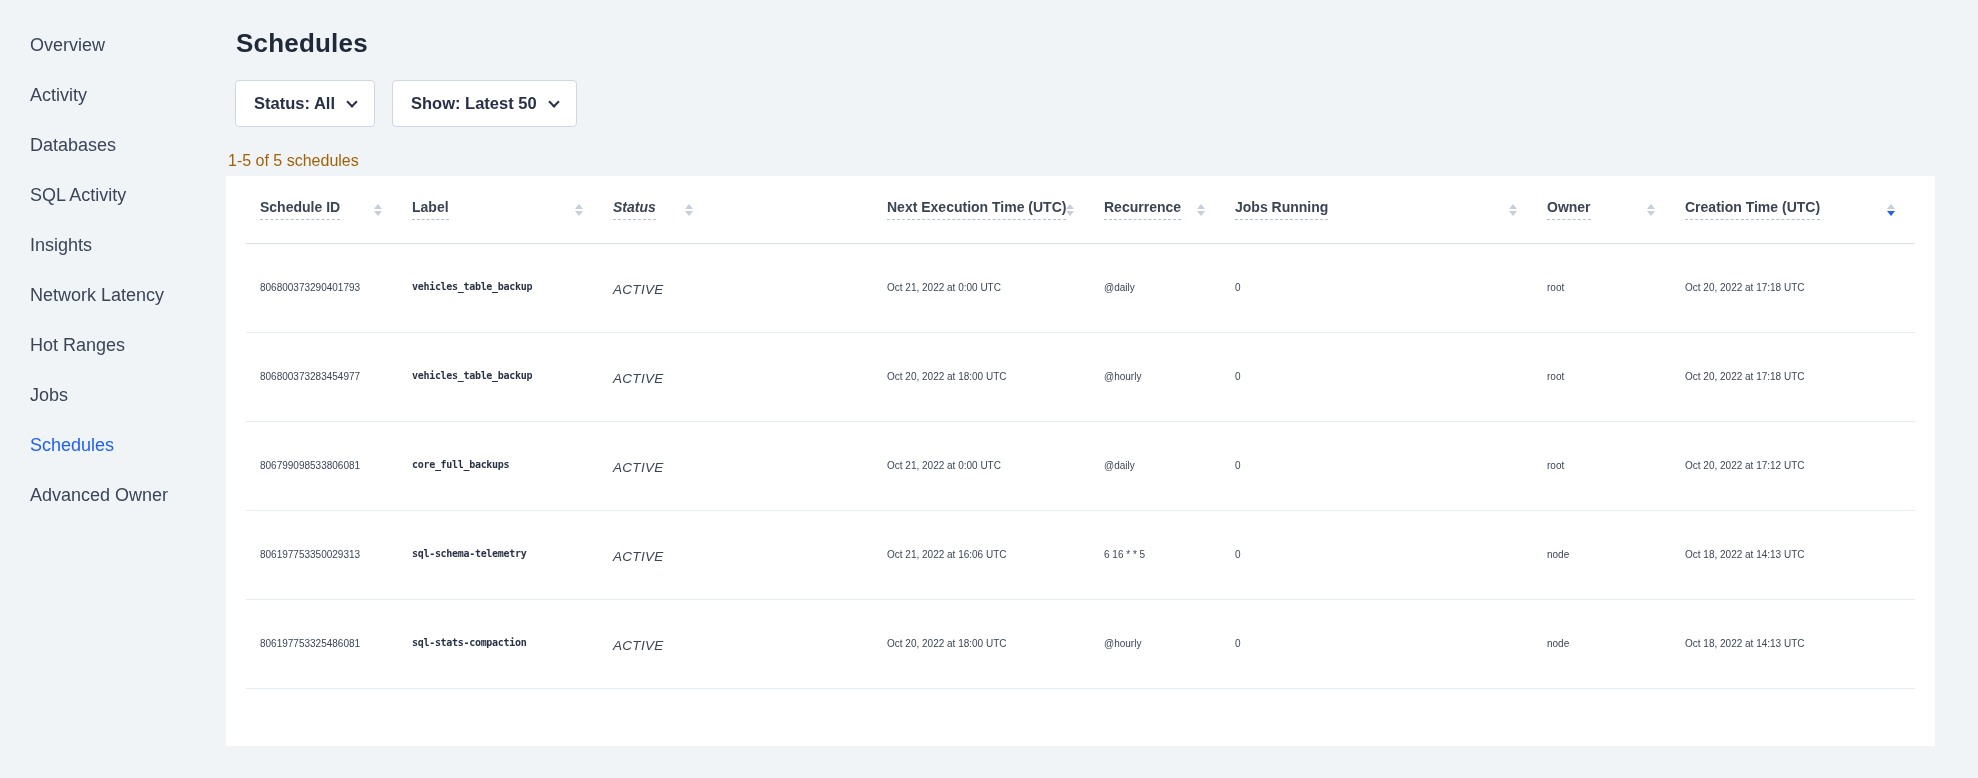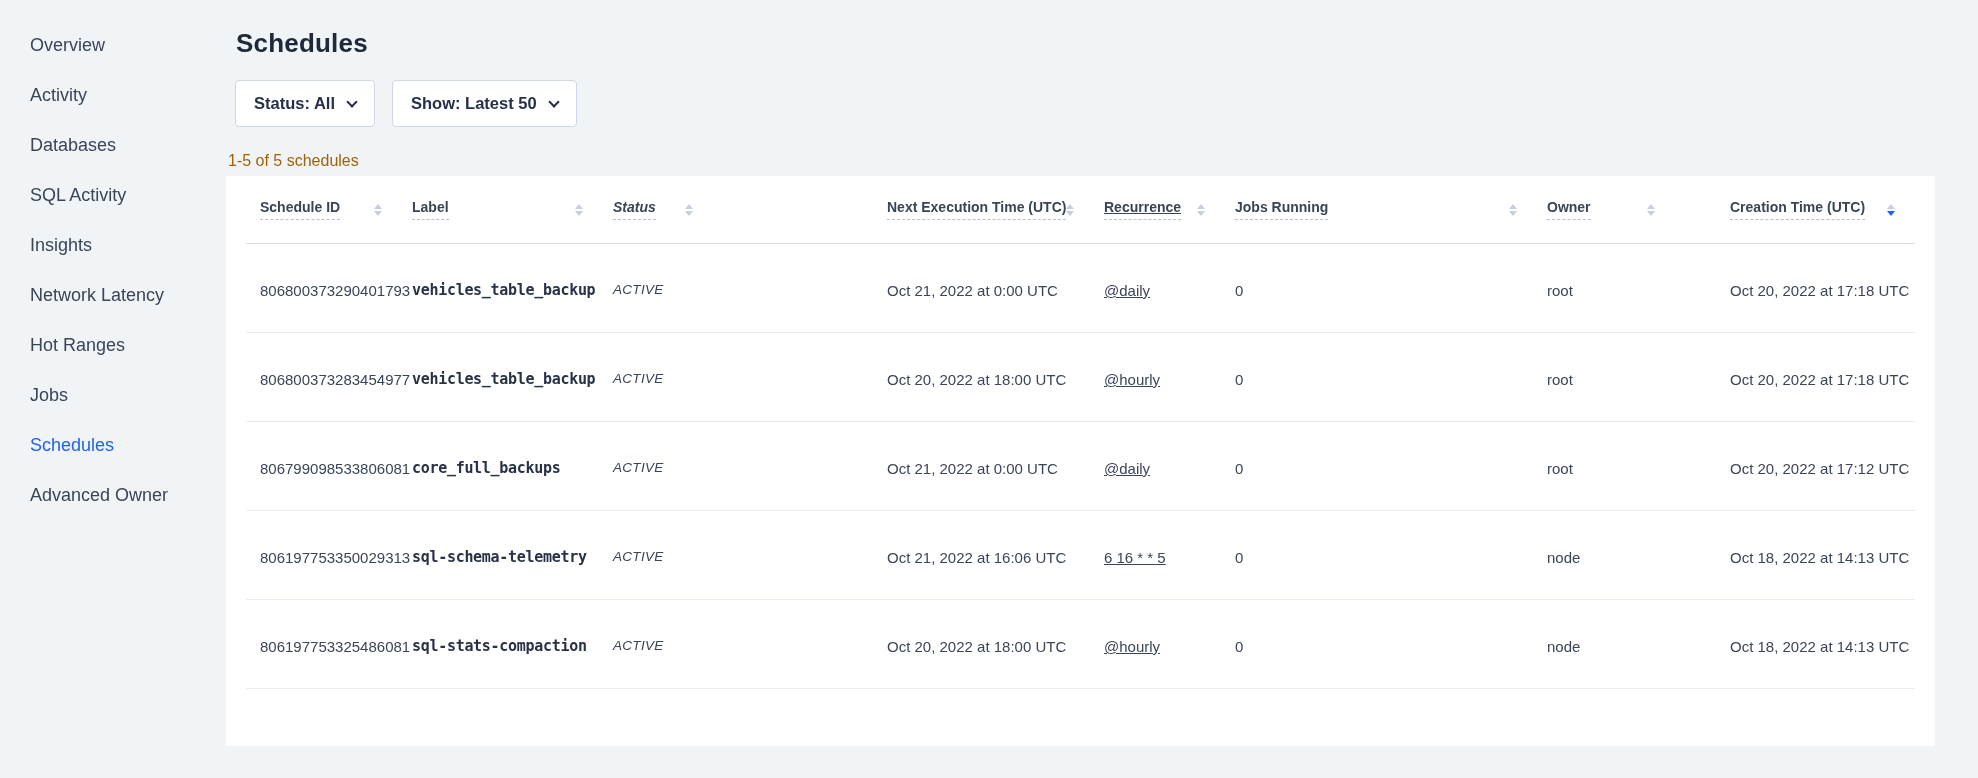--- a/index.html
+++ b/index.html
@@ -61,37 +61,37 @@
   .tri { display: block; width: 0; height: 0;
     border-left: 4px solid transparent; border-right: 4px solid transparent; }
   .tri.up { border-bottom: 5px solid #c7cfdd; margin-bottom: 2px; }
   .tri.down { border-top: 5px solid #c7cfdd; }
   .sort.sort-desc .tri.down { border-top-color: #2161f0; }
 
   .trow {
     margin: 0 20px; height: 89px; display: flex; align-items: flex-start;
     padding-top: 38px; border-bottom: 1px solid #e6ecf4; cursor: pointer;
   }
-  .cell { font-size: 15px; color: #3b4558; white-space: nowrap; }
+  .cell { font-size: 10px; color: #3b4558; white-space: nowrap; }
   .cell.mono {
     font-family: "DejaVu Sans Mono", "Liberation Mono", monospace;
     font-weight: 700; color: #283247; letter-spacing: -0.3px;
     margin-top: -1px;
   }
   .cell.status { font-size: 13.5px; letter-spacing: 0.3px; }
 
   
   .c1 { width: 166px; padding-left: 14px; }
   .c2 { width: 201px; }
   .c3 { width: 274px; padding-right: 164px; font-style: italic; }
   .c4 { width: 217px; }
-  .c5 { width: 131px; text-decoration: underline; }
+  .c5 { width: 131px; }
   .c6 { width: 312px; }
   .c7 { width: 138px; }
-  .c8 { flex: 1; margin-left: 45px; }
+  .c8 { flex: 1; }
 </style>
 </head>
 <body>
 
 <div class="app">
 
   <aside class="sidebar">
     <nav>
 
         <div class="nav-item">Overview</div>

